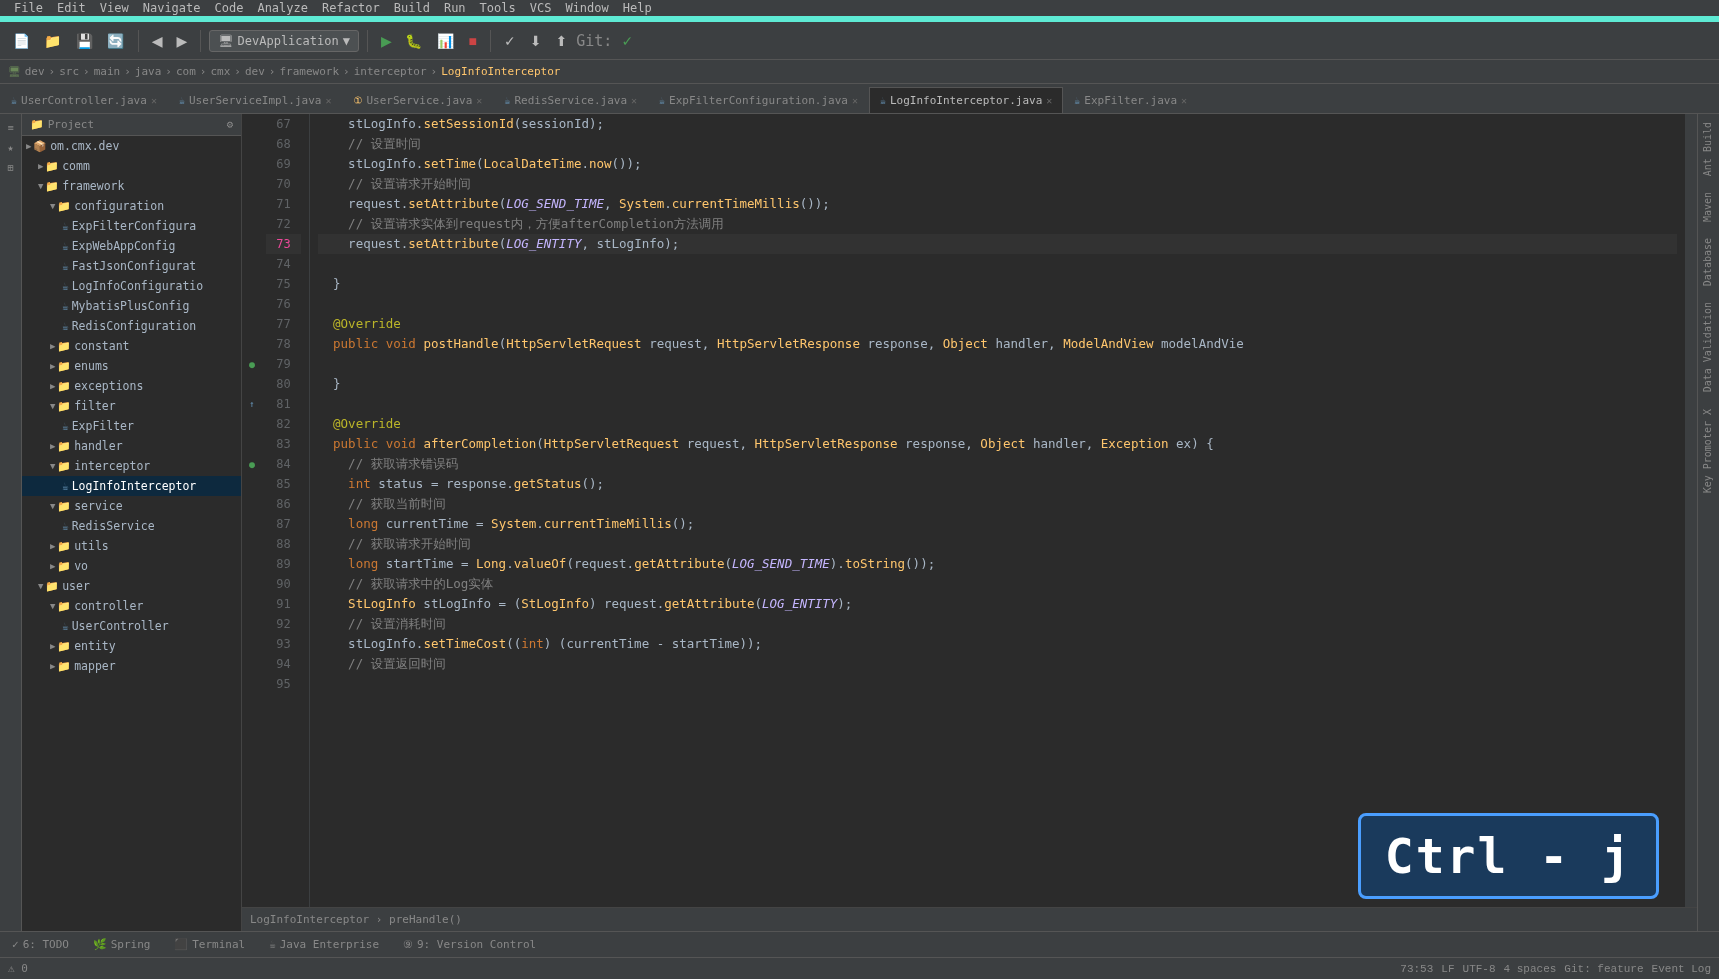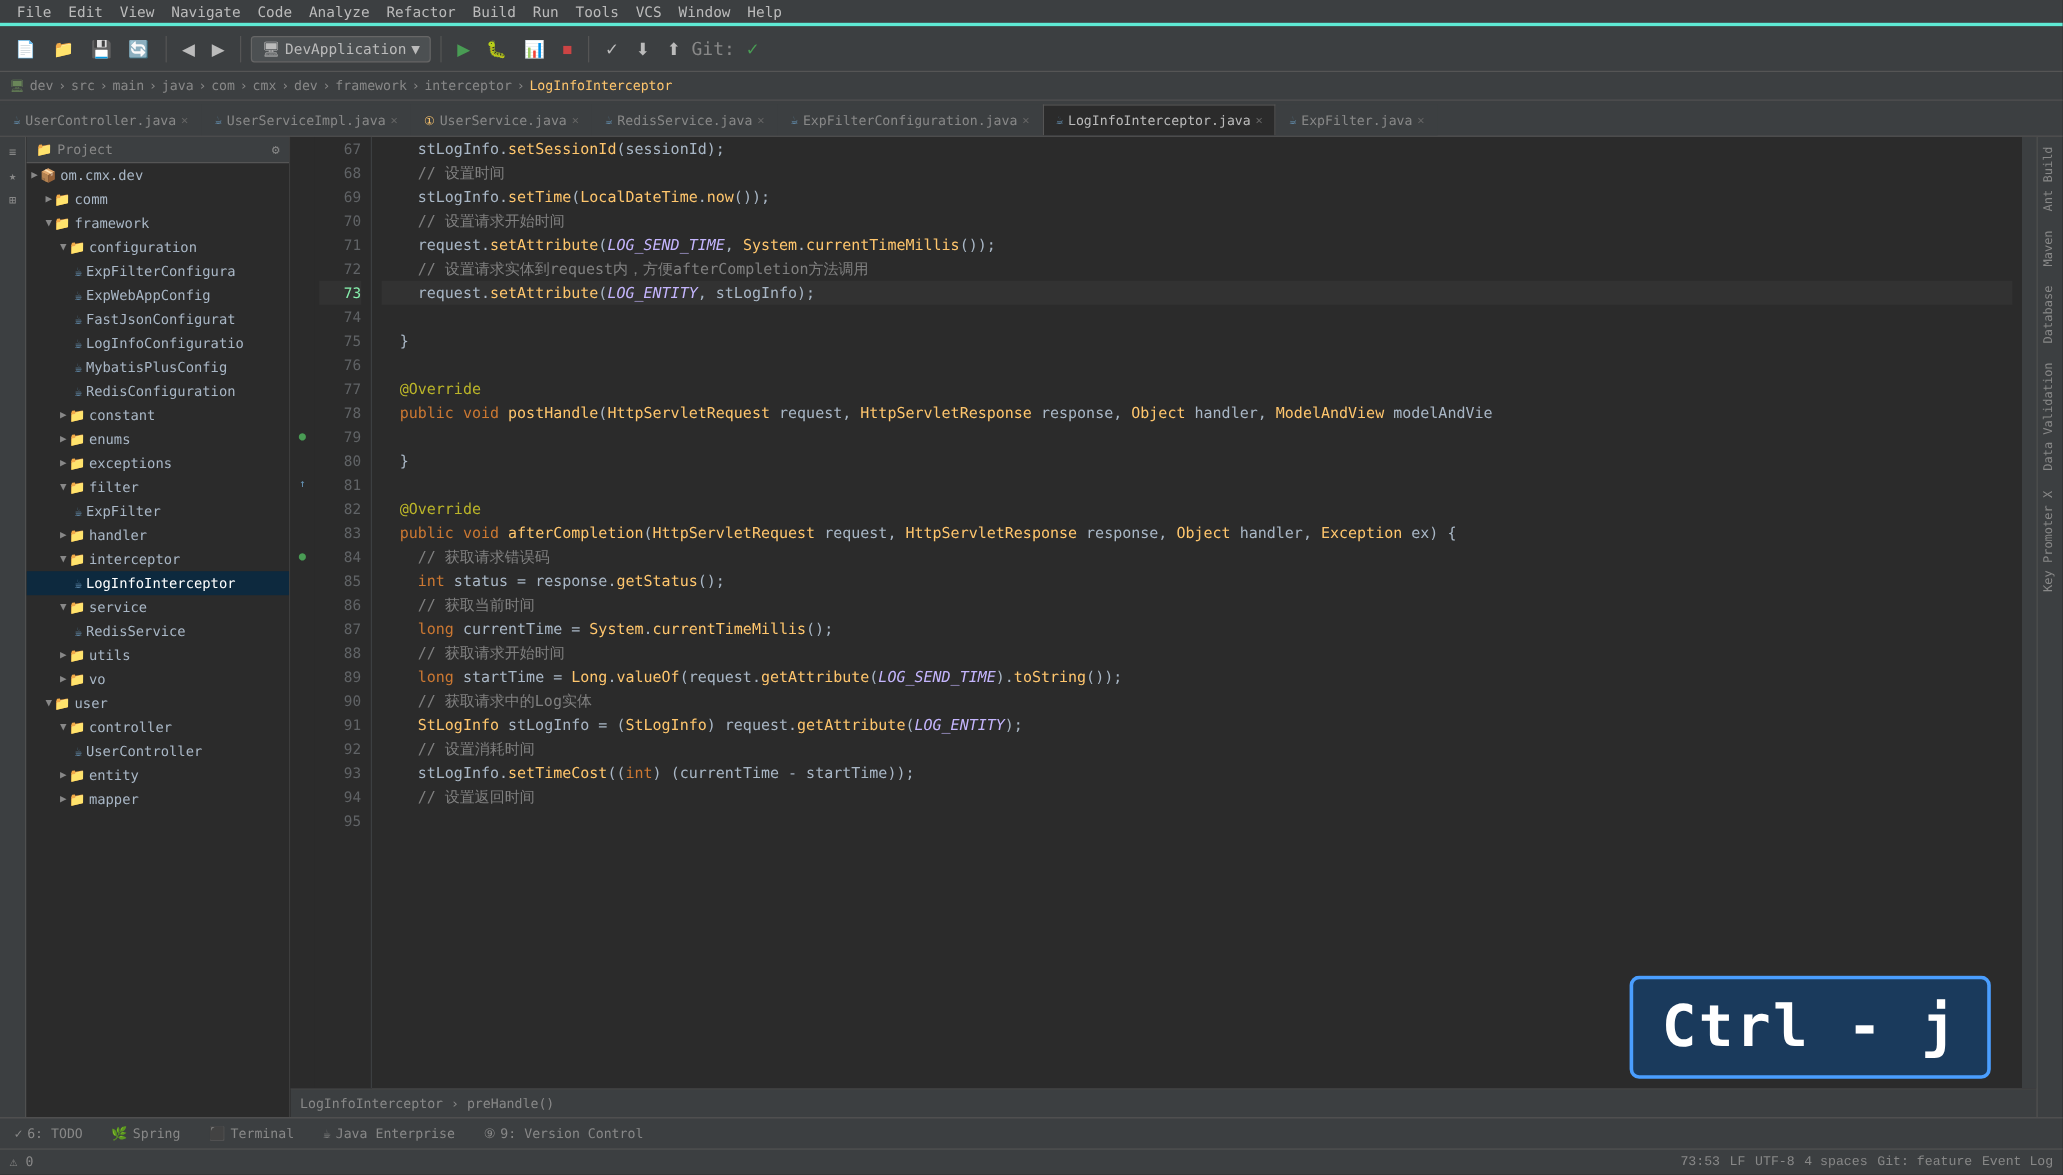--- a/index.html
+++ b/index.html
@@ -16,21 +16,21 @@
     }
 
     
     .menu-bar {
       background: #3c3f41;
       height: 22px;
       display: flex;
       align-items: center;
       gap: 2px;
       padding: 0 8px;
-      border-bottom: 3px solid #5eead4;
+      border-bottom: 6px solid #5eead4;
       flex-shrink: 0;
     }
     .menu-item {
       color: #bbbbbb;
       padding: 2px 6px;
       font-size: 12px;
       cursor: pointer;
     }
 
     
@@ -205,28 +205,28 @@
       overflow: hidden;
       position: relative;
     }
     .line-numbers {
       width: 48px;
       background: #2b2b2b;
       color: #606366;
       font-size: 12px;
       line-height: 20px;
       padding: 0 8px 0 4px;
-      text-align: right;
+      text-align: center;
       flex-shrink: 0;
       overflow: hidden;
       user-select: none;
       border-right: 1px solid #3c3f41;
     }
     .line-number { height: 20px; display: block; }
-    .line-number.current { color: #86efac; background: #323232; }
+    .line-number.current { color: #ec4899; background: #323232; }
 
     .code-content {
       flex: 1;
       overflow: auto;
       padding: 0 8px;
       font-size: 12.5px;
       line-height: 20px;
     }
     .code-line {
       height: 20px;

